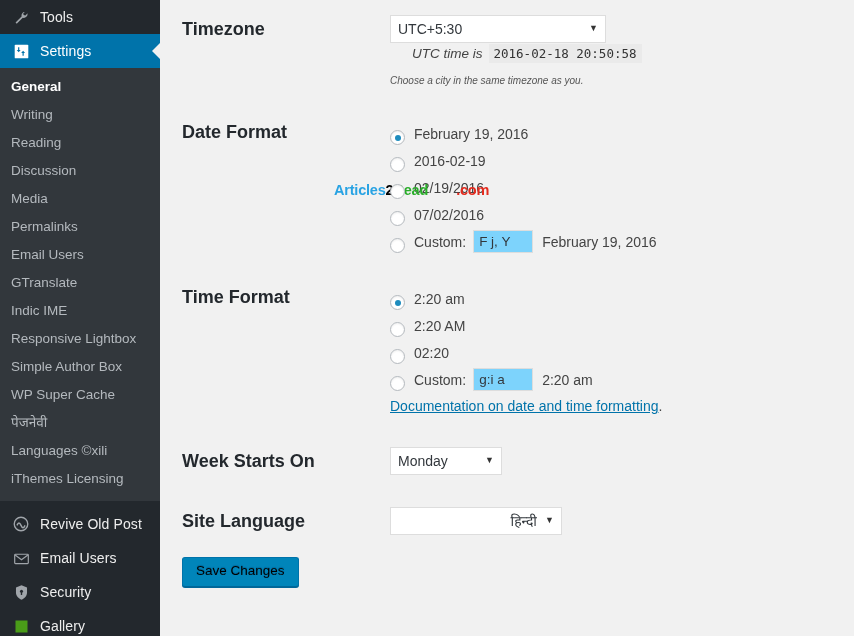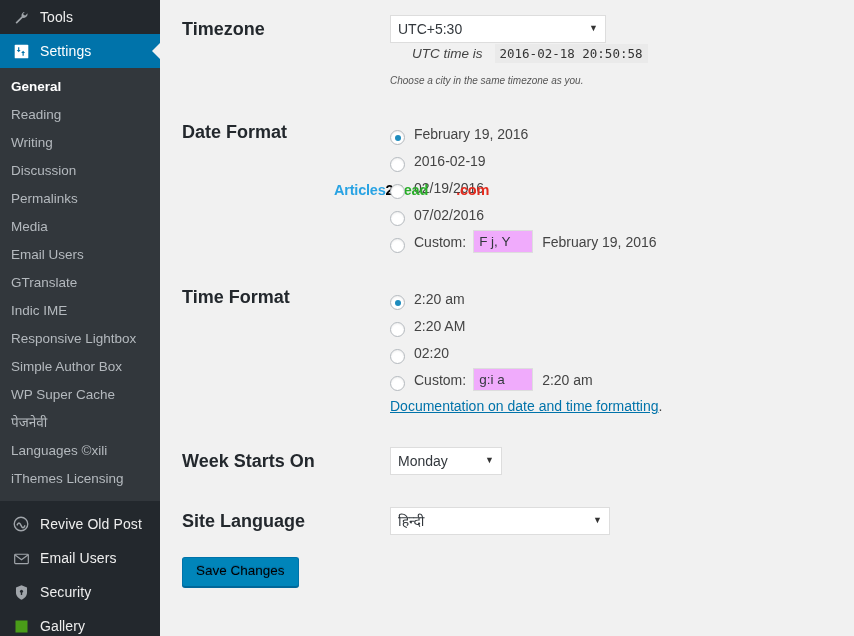--- a/index.html
+++ b/index.html
@@ -107,38 +107,38 @@
   }
   .select-wrap { position: relative; display: inline-block; vertical-align: middle; }
   .select-wrap .caret {
     position: absolute; right: 8px; top: 50%;
     transform: translateY(-50%);
     pointer-events: none;
     font-size: 9px; color: #333;
   }
   #sel-timezone { width: 216px; }
   #sel-week { width: 112px; }
-  #sel-lang { width: 220px; }
+  #sel-lang { width: 172px; text-align: right; }
 
   .utc-note {
     display: inline-block;
     margin-left: 22px;
     font-style: italic;
     font-size: 13.5px;
     color: #444;
     vertical-align: middle;
   }
   code.utc-code {
     font-family: "DejaVu Sans Mono", "Liberation Mono", monospace;
     font-size: 12.5px;
     background: #eaeaea;
     padding: 2px 5px;
     font-style: normal;
     color: #333;
-    margin-left: 12px;
+    margin-left: 6px;
   }
   .description {
     font-style: italic;
     font-size: 10px;
     color: #555;
     margin-top: 9px;
   }
 
   .radio-row {
     display: flex; align-items: flex-end;
@@ -163,21 +163,21 @@
     background: #1e8cbe;
     border-radius: 50%;
     left: 50%; top: 50%;
     transform: translate(-50%,-50%);
   }
   .radio-row .rlabel { white-space: nowrap; }
   .custom-input {
     font-family: "Liberation Sans", sans-serif;
     font-size: 13.5px;
     color: #32373c;
-    background: #f0abfc;
+    background: #7dd3fc;
     border: 1px solid #ddd;
     width: 60px;
     height: 23px;
     padding: 1px 5px;
     margin: 0 9px 0 7px;
   }
   .preview { color: #444; white-space: nowrap; }
 
   a.doc-link {
     color: #0073aa;
@@ -243,25 +243,25 @@
           </svg>
         </span>
         <span class="mi-label">Settings</span>
         <span class="arrow"></span>
       </div>
 
     </div>
 
     <div class="submenu">
       <a class="submenu-item active">General</a>
+      <a class="submenu-item">Writing</a>
       <a class="submenu-item">Reading</a>
-      <a class="submenu-item">Writing</a>
       <a class="submenu-item">Discussion</a>
+      <a class="submenu-item">Media</a>
       <a class="submenu-item">Permalinks</a>
-      <a class="submenu-item">Media</a>
       <a class="submenu-item">Email Users</a>
       <a class="submenu-item">GTranslate</a>
       <a class="submenu-item">Indic IME</a>
       <a class="submenu-item">Responsive Lightbox</a>
       <a class="submenu-item">Simple Author Box</a>
       <a class="submenu-item">WP Super Cache</a>
       <a class="submenu-item">पेजनेवी</a>
       <a class="submenu-item">Languages ©xili</a>
       <a class="submenu-item">iThemes Licensing</a>
     </div>

